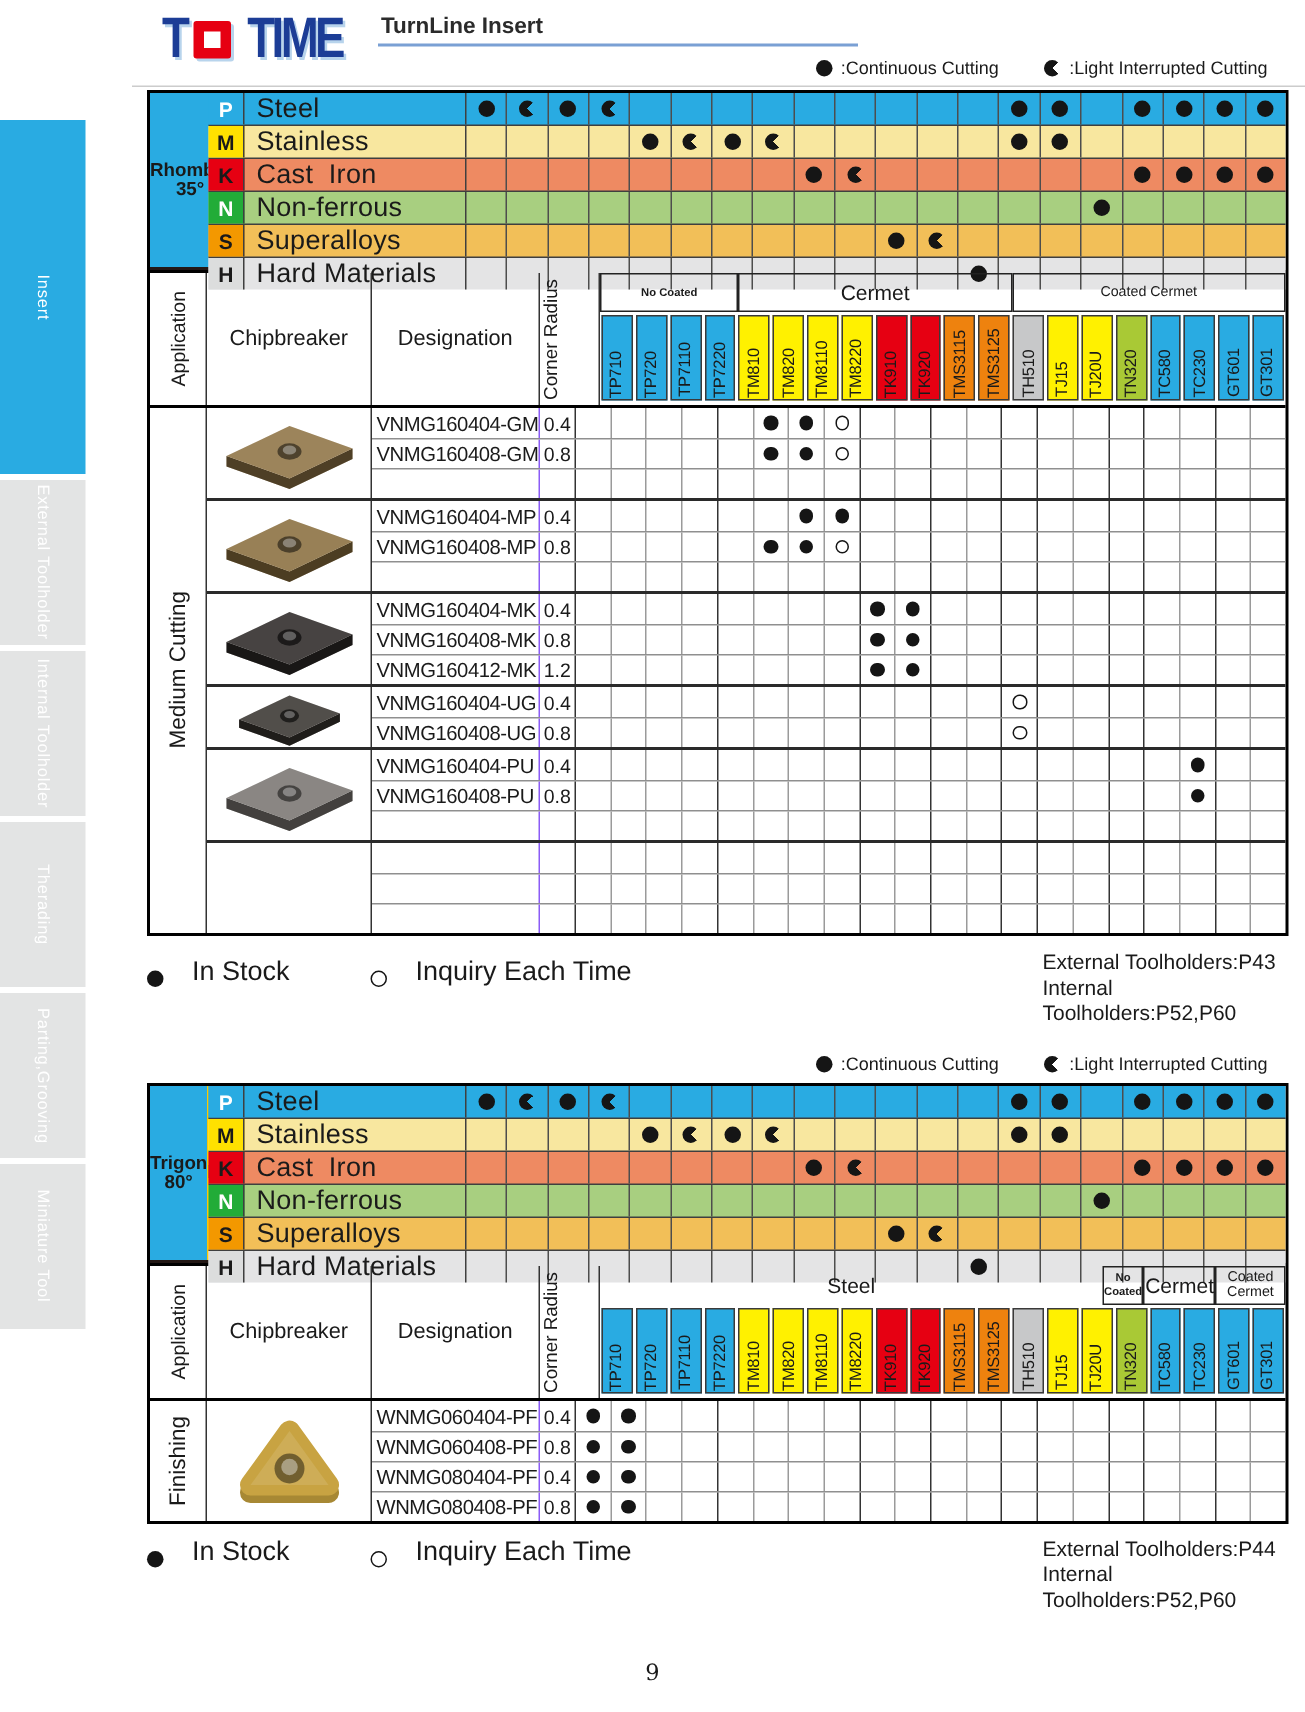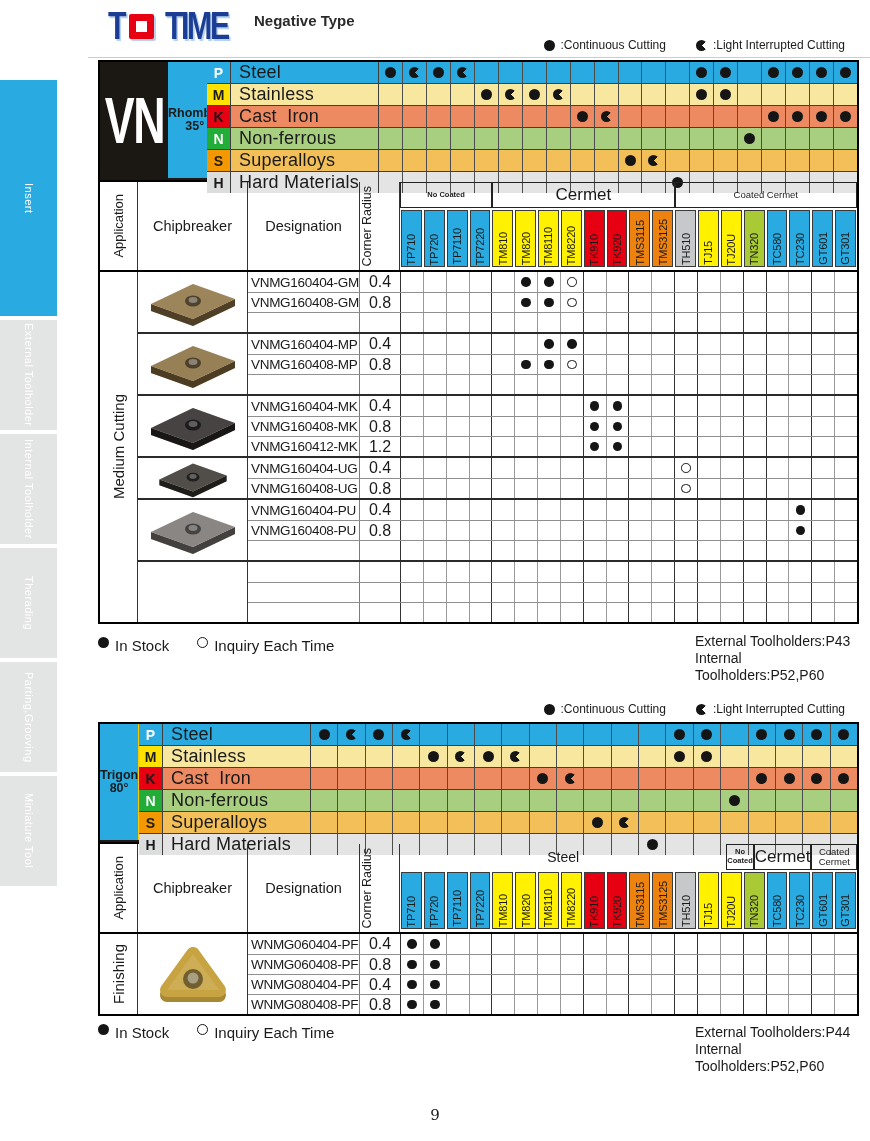--- a/index.html
+++ b/index.html
@@ -46,53 +46,53 @@
 .h-app .vtext{font-size:13px}
 .h-chip{width:110px;border-right:1.5px solid #333;display:flex;align-items:center;justify-content:center;font-size:14.5px}
 .h-desig{width:112px;border-right:1.5px solid #333;display:flex;align-items:center;justify-content:center;font-size:14.5px}
 .h-rad{width:40px;border-right:1.5px solid #333;display:flex;align-items:center;justify-content:center}
 .h-rad .vtext{font-size:12.5px;white-space:normal;block-size:76px;line-height:1.2;text-align:center}
 .h-grades{flex:1;display:flex;flex-direction:column}
 .h-top{height:26px;display:flex}
 .h-coating{flex:15 0 0;display:flex;align-items:center;justify-content:center;font-size:14px}
 .h-box{border:1.5px solid #222;display:flex;align-items:center;justify-content:center;text-align:center}
 .h-nocoat{flex:1 0 0;font-size:7.5px;line-height:1.15;font-weight:700}
-.h-cermet{flex:2 0 0;font-size:17px}
+.h-cermet{flex:2 0 0;font-size:14px}
 .h-ccermet{flex:2 0 0;font-size:9.5px;line-height:1.1}
 .h-cells{flex:1;display:flex;gap:2px;padding:2px 1px 3px 1px}
 .grade-cell{flex:1 0 0;display:flex;align-items:flex-end;justify-content:center;border:1px solid #3a3a3a}
 .grade-cell .vtext{font-size:11px;margin-bottom:1px;letter-spacing:-.2px}
 
 .data-area{display:flex}
 .app-col{width:38px;border-right:1.5px solid #333;display:flex;align-items:center;justify-content:center}
 .app-col .vtext{font-size:15px}
 .groups{flex:1;display:flex;flex-direction:column}
 .group{display:flex;border-top:2px solid #2a2a2a}
 .group:first-child{border-top:none}
 .chip-cell{width:110px;border-right:1.5px solid #333;display:flex;align-items:center;justify-content:center}
 .chip-cell svg{display:block}
 .rows{flex:1;display:flex;flex-direction:column}
 .drow{height:20px;display:flex;border-top:1px solid #8f8f8f}
 .group .drow:first-child{border-top:none}
 .cell-desig{width:112px;border-right:1px solid #8b5cf6;display:flex;align-items:center;padding-left:3px;font-size:13.5px;letter-spacing:-.3px}
-.cell-rad{width:41px;border-right:1px solid #333;display:flex;align-items:center;justify-content:center;font-size:16px}
+.cell-rad{width:24px;border-right:1px solid #333;display:flex;align-items:center;justify-content:center;font-size:13px}
 .row-dots{flex:1;display:flex}
 .row-dots .dot-cell{border-right:1px solid #9a9a9a}
 .row-dots .dot-cell.fam{border-right:1.2px solid #333}
 .row-dots .dot-cell:last-child{border-right:none}
 .dot-cell{flex:1 0 0;display:flex;align-items:center;justify-content:center}
 
 .sym{width:9.5px;height:9.5px;display:inline-block;flex:none}
 .sym-full{background:#151515;border-radius:50%}
 .sym-half{background:conic-gradient(from 0deg,#151515 0 45deg,rgba(0,0,0,0) 45deg 135deg,#151515 135deg 360deg);border-radius:50%}
 .sym-open{border:1.6px solid #151515;border-radius:50%;background:#fff}
 .sym.lg{width:11px;height:11px}
 .vtext{writing-mode:vertical-rl;transform:rotate(180deg);white-space:nowrap}
 
-.stock-legend{position:absolute;left:98px;display:flex;align-items:flex-start;gap:6px;font-size:15px}
+.stock-legend{position:absolute;left:98px;display:flex;align-items:flex-end;gap:19px;font-size:18px}
 .stock-legend .gap{display:inline-block;width:16px}
 .refs{position:absolute;left:695px;font-size:14px;line-height:1.2}
 .page-num{position:absolute;top:1106px;left:0;width:870px;text-align:center;font-family:"DejaVu Serif","Liberation Serif",serif;font-size:15px}
 </style>
 </head>
 <body>
 
 <nav>
   <div class="side-tab" style="top: 80px; height: 236px; background: rgb(41, 171, 226);">
       <span class="side-label">Insert</span>
@@ -116,37 +116,34 @@
 
 <header class="page-header">
   <div class="logo">
     <span class="logo-letter">T</span>
     <span class="logo-box">
         <span class="logo-box-inner"></span>
       </span>
     <span class="logo-letter">TIME</span>
   </div>
   <div class="series">
-    <div class="series-subtitle">Negative Type</div>
+    <div class="series-title">TurnLine Insert</div>
   </div>
 </header>
 <div class="page-rule"></div>
 
 <div class="cut-legend" style="top:38px">
   <span class="sym sym-full lg"></span>
   <span class="leg-text">:Continuous Cutting</span>
   <span class="sym sym-half lg"></span>
   <span class="leg-text">:Light Interrupted Cutting</span>
 </div>
 
 <section class="itable" style="top:60px">
   <div class="mat-band">
-    <div class="code-block">
-        <span class="code-text">VN</span>
-      </div>
     <div class="desc-col">
       <div class="desc-cell" style="background: rgb(41, 171, 226);">Rhombic 35°</div>
       <div class="desc-cell" style="background: rgb(252, 200, 0);">Negative</div>
       <div class="desc-cell last" style="background: rgb(160, 200, 62);">with Hole</div>
     </div>
     <div class="mat-rows">
       <div class="mat-row" style="background: rgb(41, 171, 226);">
         <div class="mat-letter" style="background: rgb(41, 171, 226); color: rgb(255, 255, 255);">P</div>
         <div class="mat-name">Steel</div>
         <div class="mat-dots">

